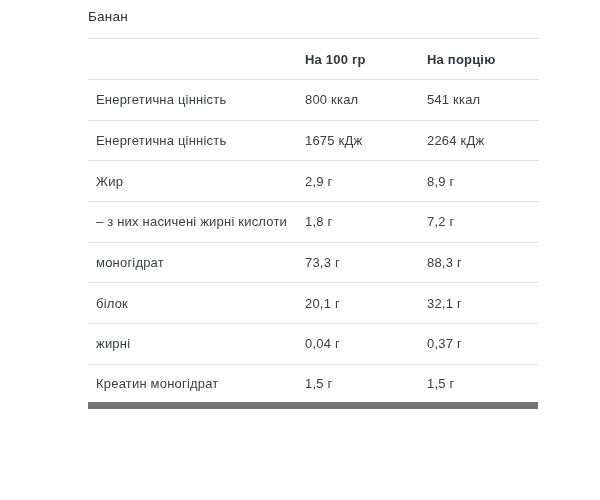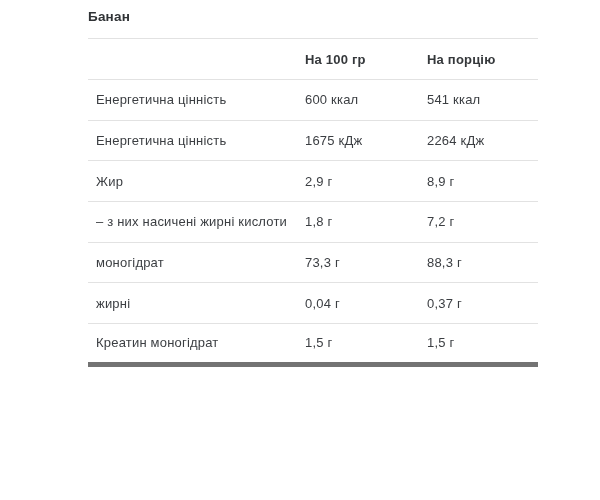--- a/index.html
+++ b/index.html
@@ -13,21 +13,21 @@
   .nutrition-panel {
     position: absolute;
     left: 88px;
     top: 9px;
     width: 450px;
   }
   .product-title {
     margin: 0;
     font-size: 13.5px;
     line-height: 16px;
-    font-weight: 700;
+    font-weight: 400;
     color: #303336;
     letter-spacing: 0.2px;
   }
   table.nutrition-table {
     border-collapse: collapse;
     table-layout: fixed;
     width: 450px;
     margin-top: 13px;
   }
   col.c1 { width: 217px; }
@@ -53,21 +53,21 @@
   .nutrition-table td {
     height: 40.7px;
     font-weight: 400;
     margin-left: 15px;
   }
   .nutrition-table th:first-child,
   .nutrition-table td:first-child {
     padding-left: 8px;
   }
   .nutrition-table tbody tr:last-child td {
-    border-bottom: 5px solid #737373;
+    border-bottom: 7px solid #737373;
   }
 </style>
 </head>
 <body>
 
 <div class="nutrition-panel">
   <h2 class="product-title">Банан</h2>
 
   <table class="nutrition-table">
     <colgroup>
@@ -78,21 +78,21 @@
     <thead>
       <tr>
         <th></th>
         <th>На 100 гр</th>
         <th>На порцію</th>
       </tr>
     </thead>
     <tbody>
       <tr>
         <td>Енергетична цінність</td>
-        <td>600 ккал</td>
+        <td>800 ккал</td>
         <td>541 ккал</td>
       </tr>
       <tr>
         <td>Енергетична цінність</td>
         <td>1675 кДж</td>
         <td>2264 кДж</td>
       </tr>
       <tr>
         <td>Жир</td>
         <td>2,9 г</td>
@@ -102,20 +102,25 @@
         <td>– з них насичені жирні кислоти</td>
         <td>1,8 г</td>
         <td>7,2 г</td>
       </tr>
       <tr>
         <td>моногідрат</td>
         <td>73,3 г</td>
         <td>88,3 г</td>
       </tr>
       <tr>
+        <td>білок</td>
+        <td>20,1 г</td>
+        <td>32,1 г</td>
+      </tr>
+      <tr>
         <td>жирні</td>
         <td>0,04 г</td>
         <td>0,37 г</td>
       </tr>
       <tr>
         <td>Креатин моногідрат</td>
         <td>1,5 г</td>
         <td>1,5 г</td>
       </tr>
     </tbody>

